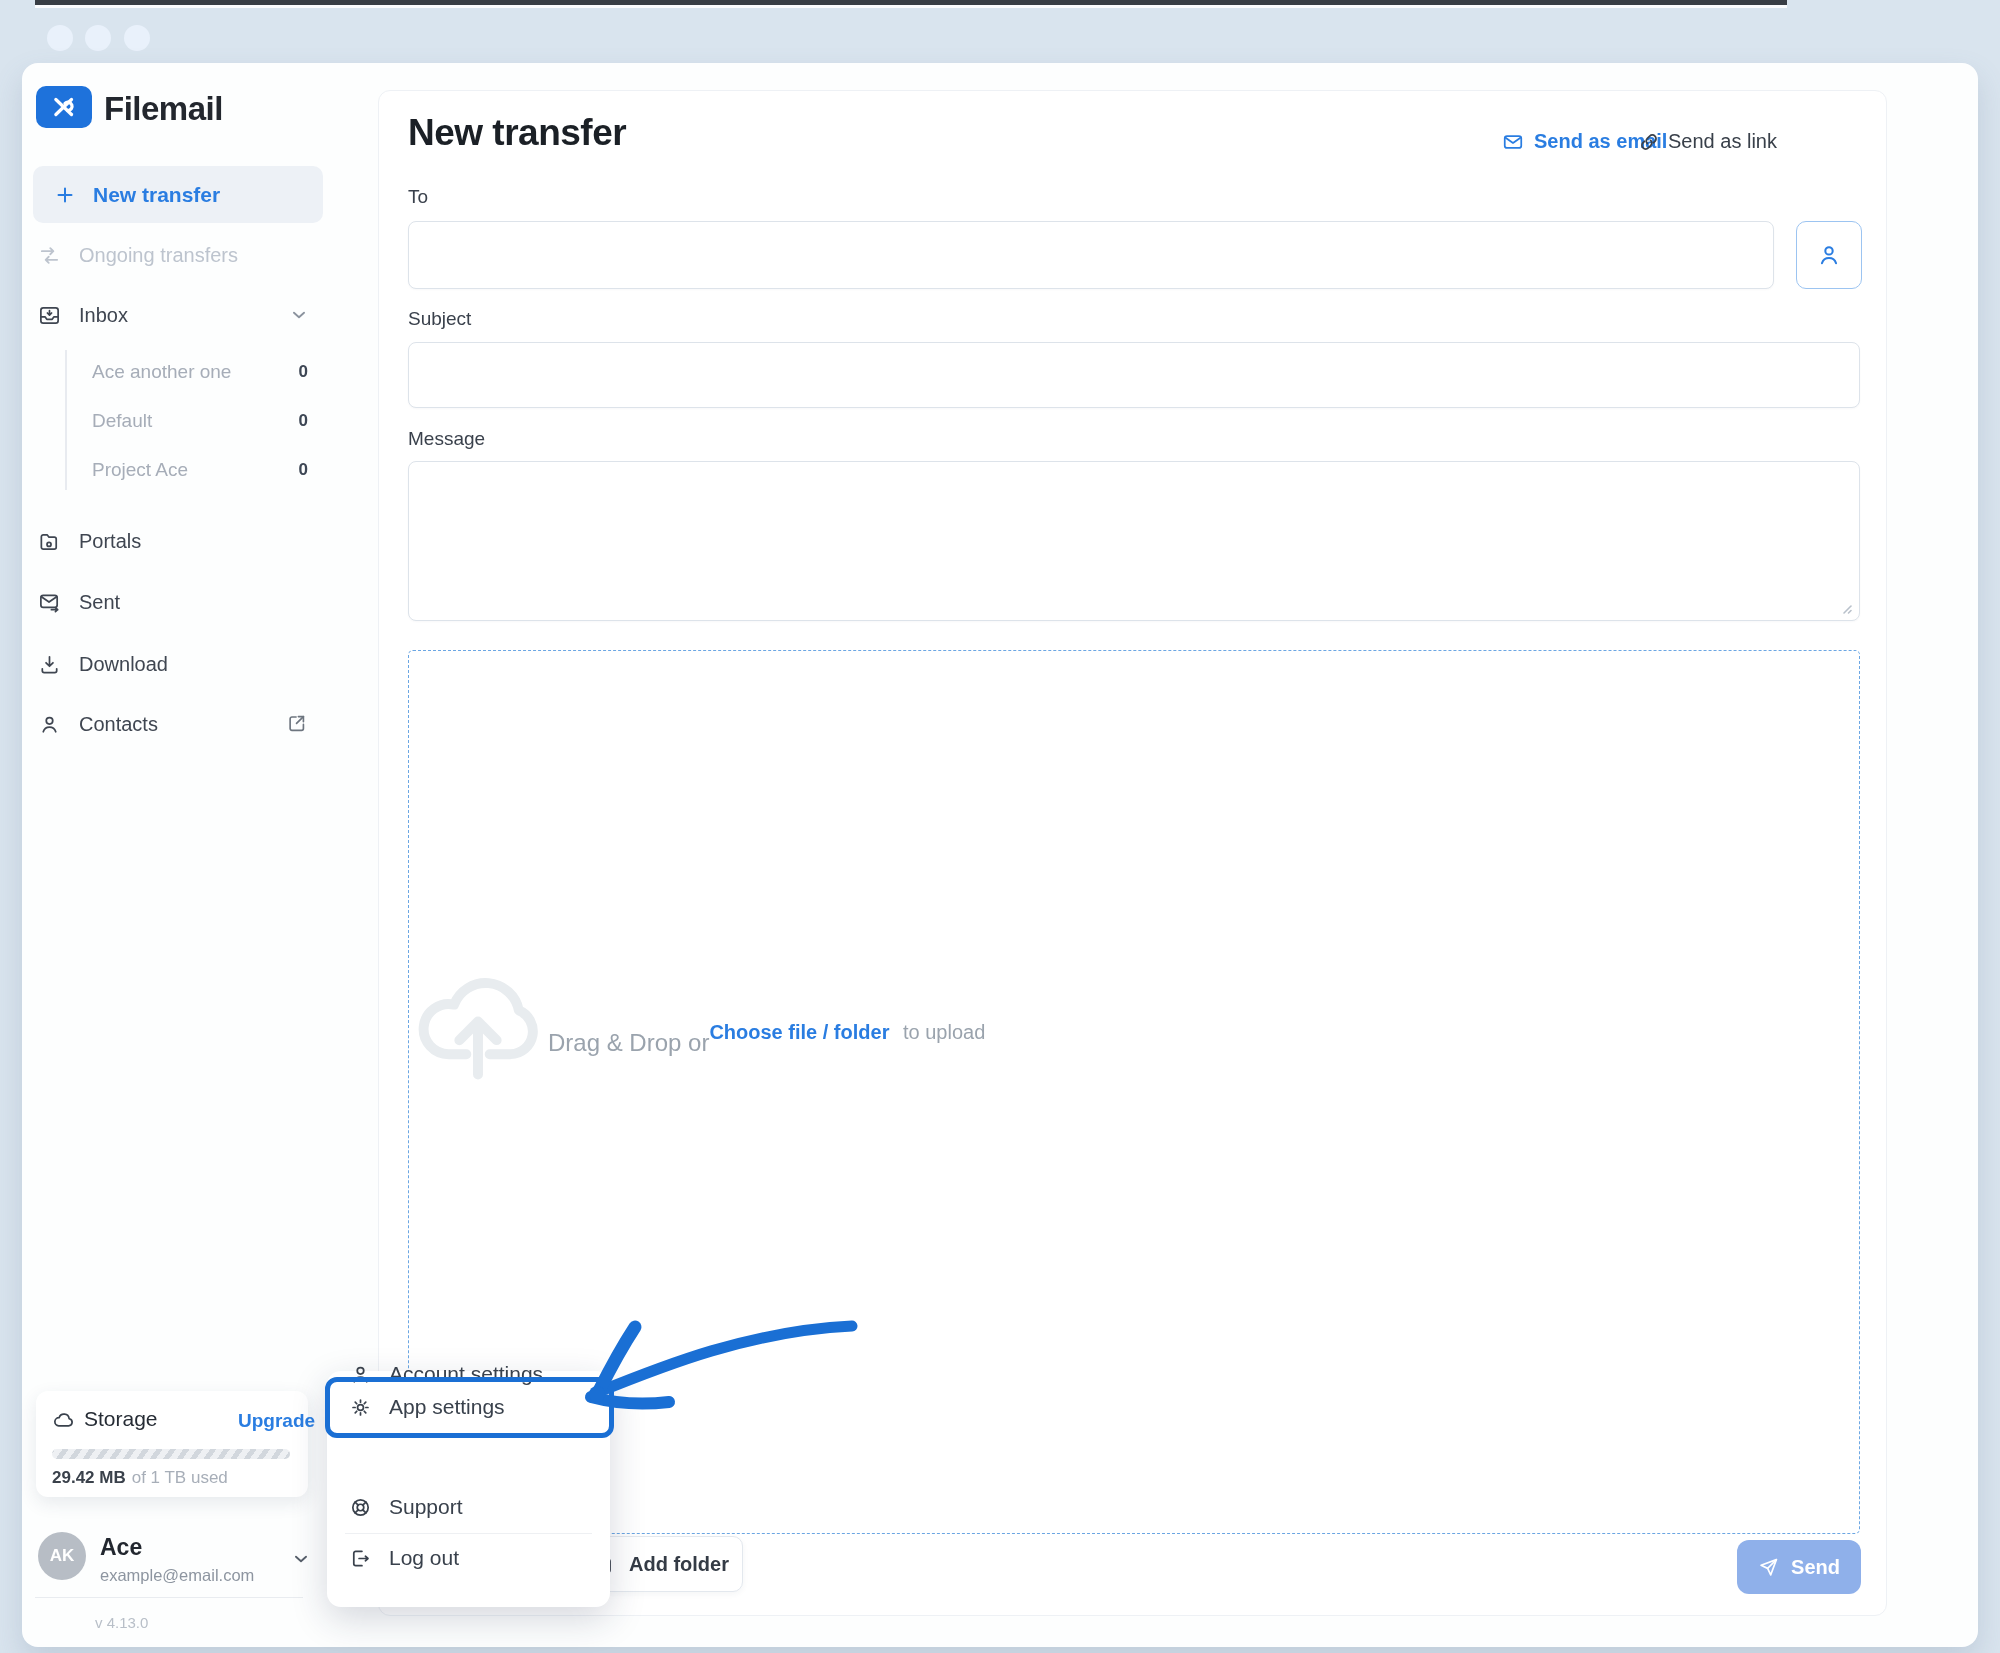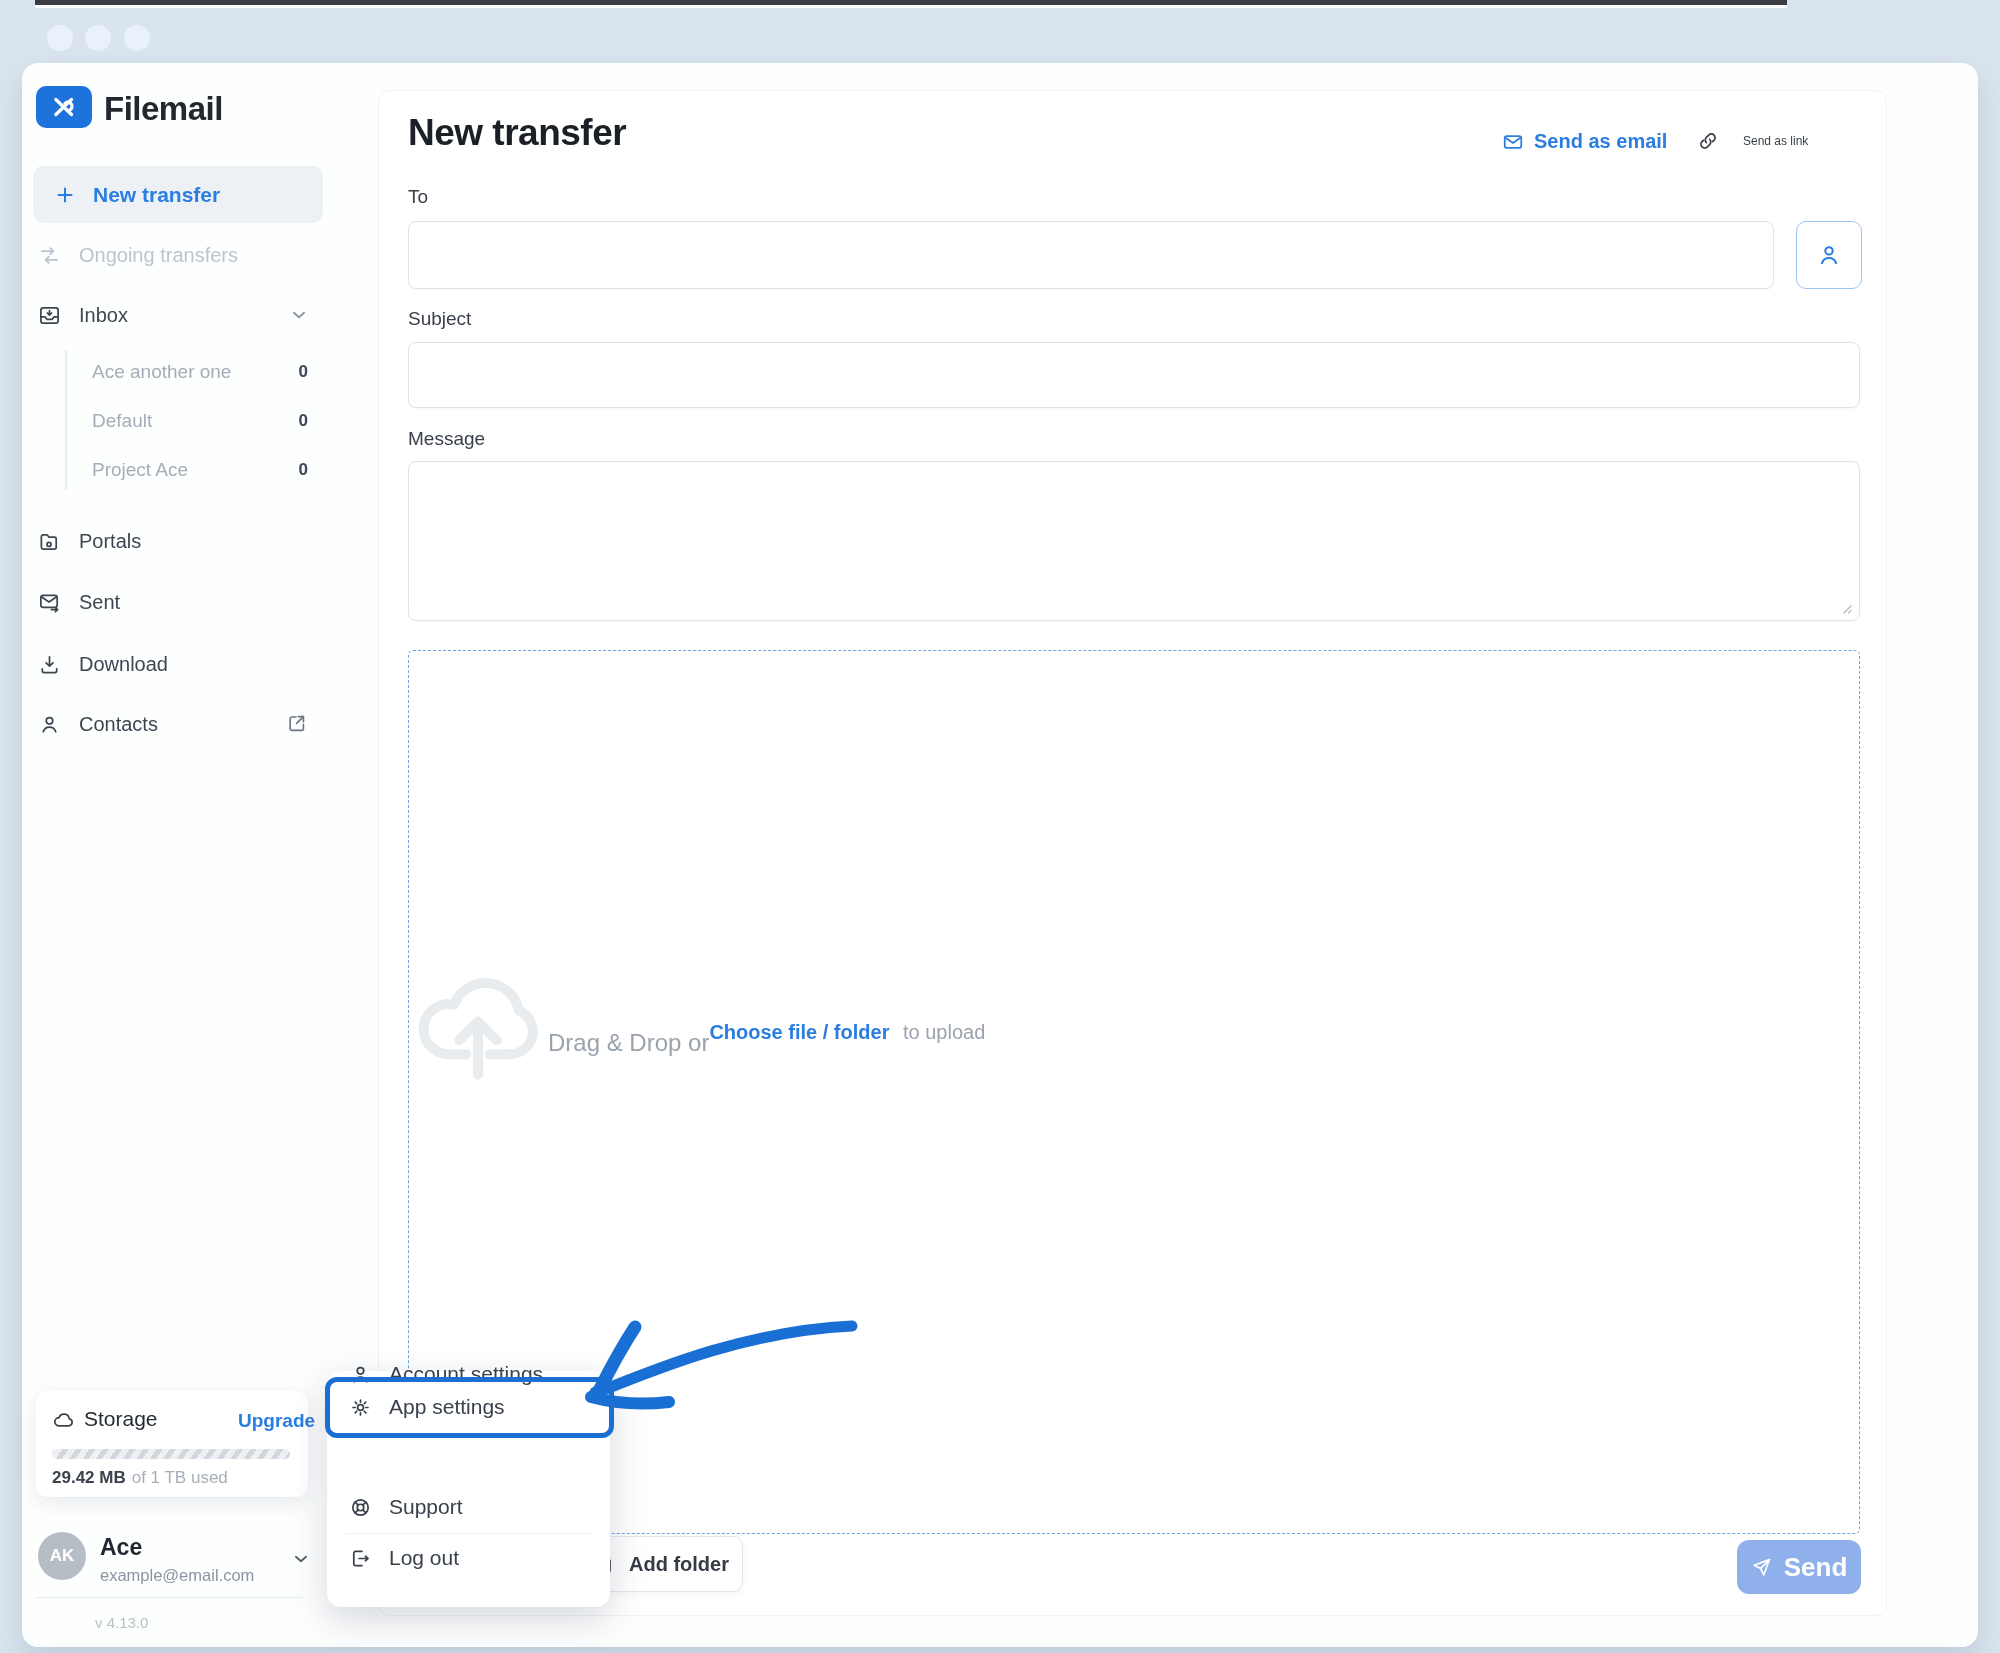--- a/index.html
+++ b/index.html
@@ -148,21 +148,21 @@
 
   <div class="abs" style="left:408px;top:112px;font-size:37px;font-weight:700;color:#1b2026;letter-spacing:-0.5px;">New transfer</div>
 
   <div class="abs flexr" style="left:1502px;top:130px;gap:10px;color:#2a7de1;font-size:20px;font-weight:600;cursor:pointer;">
     <svg class="ic" width="22" height="22" viewBox="0 0 24 24" fill="none" stroke="currentColor" stroke-width="1.9" stroke-linecap="round" stroke-linejoin="round">
         <rect x="3" y="5.5" width="18" height="13" rx="2.5"></rect>
         <path d="m3.5 7 8.5 6 8.5-6"></path>
       </svg>
     <span>Send as email</span>
   </div>
-  <div class="abs flexr" style="left:1697px;top:130px;gap:24px;color:#39404a;font-size:12px;font-weight:500;cursor:pointer;">
+  <div class="abs flexr" style="left:1638px;top:130px;gap:8px;color:#39404a;font-size:20px;font-weight:500;cursor:pointer;">
     <svg class="ic" width="22" height="22" viewBox="0 0 24 24" fill="none" stroke="currentColor" stroke-width="1.9" stroke-linecap="round" stroke-linejoin="round">
         <path d="M10.2 13.8a4 4 0 0 1 0-5.7l2.6-2.6a4 4 0 0 1 5.7 5.7l-1.6 1.6"></path>
         <path d="M13.8 10.2a4 4 0 0 1 0 5.7l-2.6 2.6a4 4 0 0 1-5.7-5.7l1.6-1.6"></path>
       </svg>
     <span>Send as link</span>
   </div>
 
   <div class="abs lbl" style="left:408px;top:186px;">To</div>
   <input class="abs inp" style="left: 408px; top: 221px; width: 1366px; height: 68px;" value="">
   <div class="abs" style="left:1796px;top:221px;width:66px;height:68px;border:1.5px solid #9cc4f1;border-radius:10px;background:#fff;display:flex;align-items:center;justify-content:center;cursor:pointer;box-sizing:border-box;">
@@ -201,21 +201,21 @@
         <path d="M3.5 18V7a2 2 0 0 1 2-2h4l2 2.5h5.5a2 2 0 0 1 2 2V18a2 2 0 0 1-2 2h-11.5a2 2 0 0 1-2-2z"></path>
       </svg>
     <span style="font-size:20px;font-weight:600;color:#343b45;">Add folder</span>
   </div>
 
   <div class="abs" style="left:1737px;top:1540px;width:124px;height:54px;background:#8fb0ea;border-radius:12px;display:flex;align-items:center;justify-content:center;gap:12px;cursor:pointer;z-index:5;">
     <svg class="ic" width="21" height="21" viewBox="0 0 24 24" fill="none" stroke="#fff" stroke-width="1.9" stroke-linecap="round" stroke-linejoin="round">
         <path d="M21 3 11 13"></path>
         <path d="M21 3 14.5 20.5 11 13 3.5 9.5 21 3z"></path>
       </svg>
-    <span style="color:#fff;font-size:26px;font-weight:600;">Send</span>
+    <span style="color:#fff;font-size:20px;font-weight:600;">Send</span>
   </div>
 
   <div class="abs menu"></div>
 
   <div class="menu-row" style="top:1385px;">
     <svg class="ic" width="23" height="23" viewBox="0 0 24 24" fill="none" stroke="#39414c" stroke-width="1.8" stroke-linecap="round">
         <circle cx="12" cy="12" r="3.1"></circle>
         <path d="M12 4.2v2.2M12 17.6v2.2M4.2 12h2.2M17.6 12h2.2M6.5 6.5l1.6 1.6M15.9 15.9l1.6 1.6M17.5 6.5l-1.6 1.6M8.1 15.9l-1.6 1.6"></path>
       </svg>
     <span>App settings</span>

